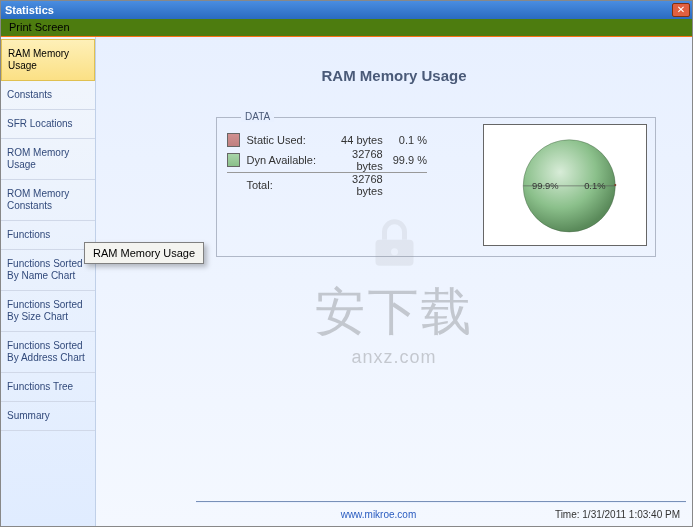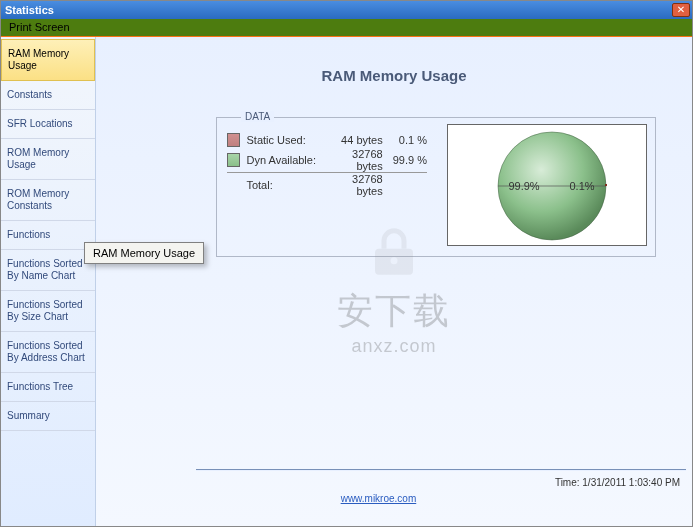--- a/index.html
+++ b/index.html
@@ -114,21 +114,21 @@
   }
   .swatch.red { background: linear-gradient(#d09090,#c08080); }
   .swatch.green { background: linear-gradient(#a8d4a8,#8bc08b); }
   .row-label { width: 76px; color: #333; }
   .row-bytes { width: 60px; text-align: right; color: #333; }
   .row-pct { width: 40px; text-align: right; color: #333; }
   .data-hr { border: none; border-top: 1px solid #999; margin: 2px 0; }
   .pie-box {
     position: absolute;
     right: 8px; top: 6px;
-    width: 200px; height: 122px;
+    width: 164px; height: 122px;
     border: 1px solid #666;
     background: #fff;
     display: flex;
     align-items: center;
     justify-content: center;
   }
   .tooltip {
     position: absolute;
     left: -12px; top: 205px;
     background: #f4f4f0;
@@ -139,41 +139,41 @@
     color: #000;
   }
   .watermark {
     position: absolute;
     left: 50%; top: 50%;
     transform: translate(-50%,-45%);
     opacity: 0.25;
     text-align: center;
     pointer-events: none;
   }
-  .watermark .big { font-size: 36px; font-family: "SimHei", sans-serif; color: #444; letter-spacing: 2px; }
+  .watermark .big { font-size: 51px; font-family: "SimHei", sans-serif; color: #444; letter-spacing: 2px; }
   .watermark .url { font-size: 18px; color: #444; letter-spacing: 1px; }
   .wm-icon { width: 60px; height: 60px; margin: 0 auto 4px; opacity:0.5; }
   .footer {
     position: absolute;
     bottom: 6px;
     left: 100px;
     right: 6px;
   }
   .footer-line {
     border-top: 1px solid #7890b8;
     border-bottom: 1px solid #e8f0ff;
     margin-bottom: 6px;
   }
   .footer-content {
     display: flex;
     justify-content: space-between;
     font-size: 10px;
     padding: 0 6px;
   }
-  .footer-link { color: #2a5cc0; text-decoration: underline; margin: 16px auto; cursor: pointer; }
+  .footer-link { color: #2a5cc0; margin: 0 auto; cursor: pointer; }
   .footer-time { color: #333; }
 </style>
 </head>
 <body>
 
 <div class="titlebar">
   <span class="title">Statistics</span>
   <span class="close-btn">✕</span>
 </div>
 

